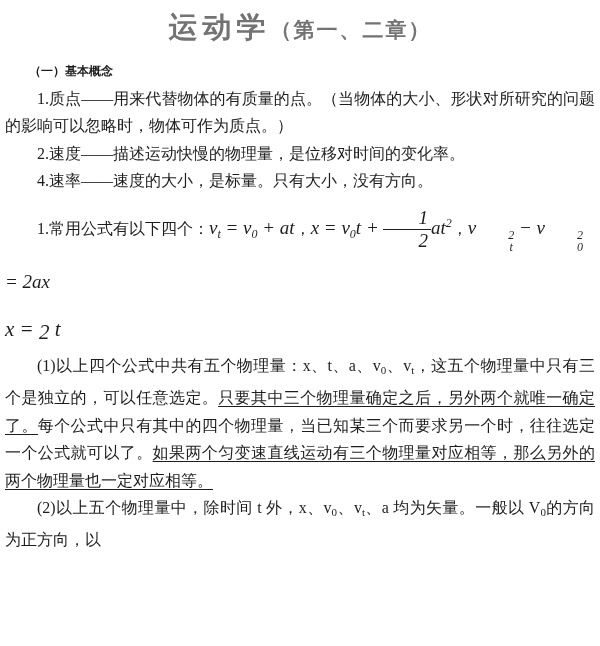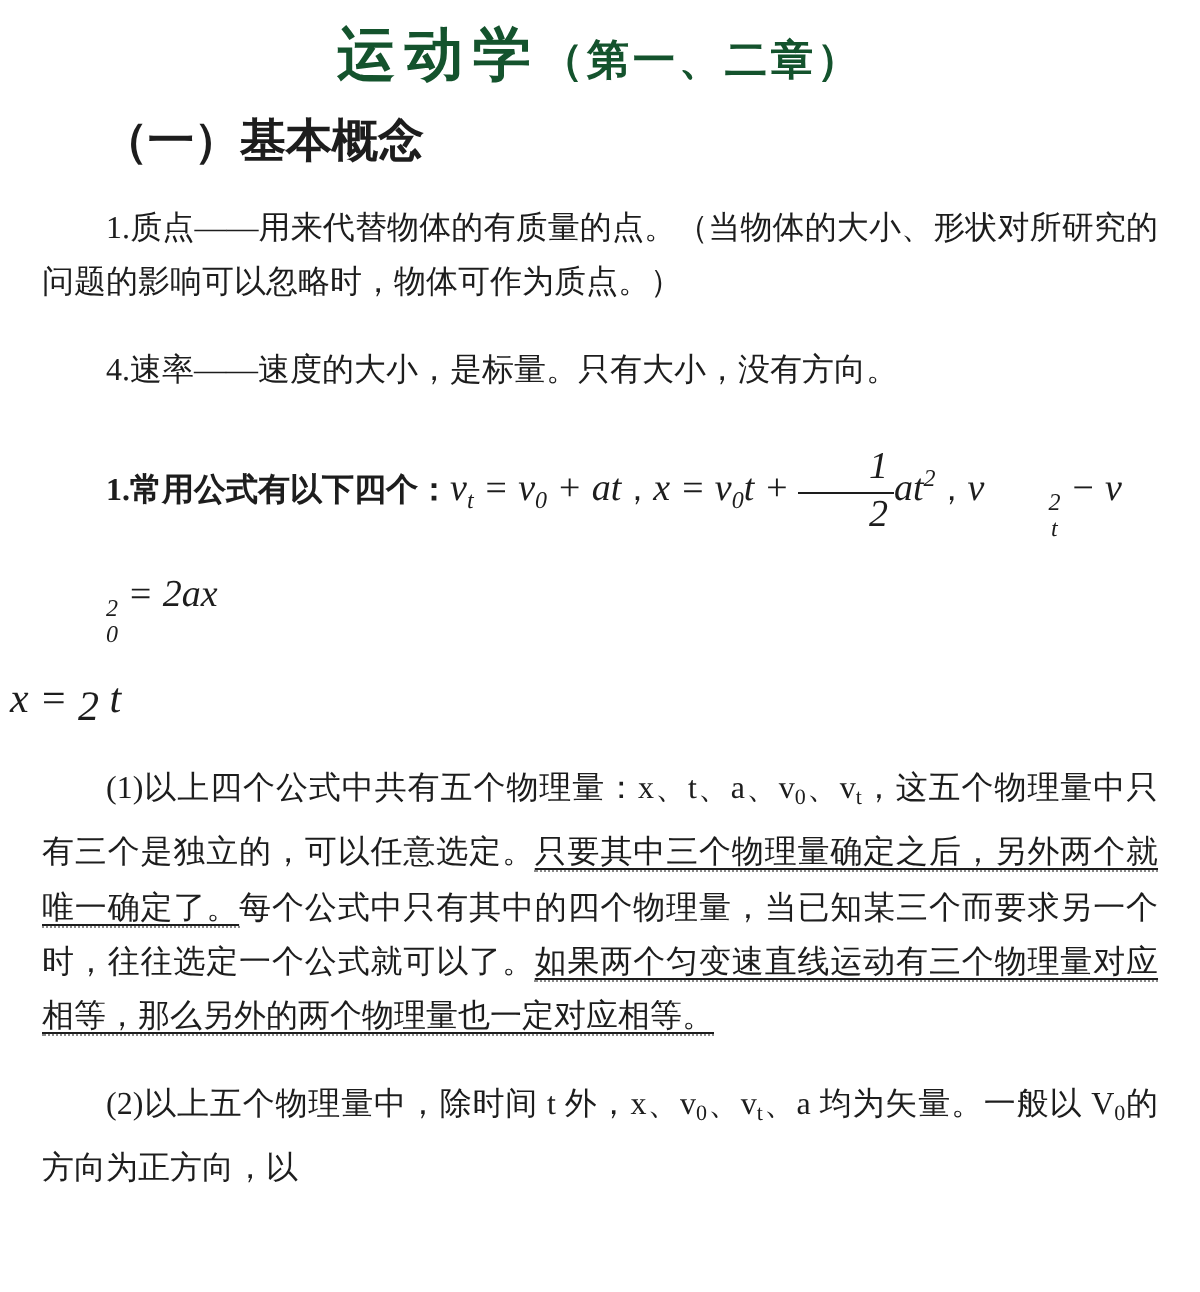--- a/index.html
+++ b/index.html
@@ -3,32 +3,32 @@
 <meta charset="utf-8">
 <style>
   html,body{margin:0;padding:0;}
   body{width:600px;height:646px;background:#ffffff;overflow:hidden;}
   .doc{
     padding:6px 5px 0 5px;
     font-family:"Liberation Serif","DejaVu Serif",serif;
     color:#1d1d1d;
     width:590px;
   }
-  .title{text-align:center;margin:2px 0 9px 0;font-weight:bold;color:#14532d;}
+  .title{text-align:center;margin:2px 0 9px 0;font-weight:bold;color:#737373;}
   .t-main{font-size:29px;letter-spacing:5px;}
   .t-chap{font-size:21px;letter-spacing:2px;}
-  .h{font-size:23px;font-weight:bold;line-height:28px;margin:0;text-indent:2em;}
-  .body{font-size:16px;line-height:27.4px;margin:16px;text-indent:2em;text-align:justify;}
+  .h{font-size:12px;font-weight:bold;line-height:28px;margin:0;text-indent:2em;}
+  .body{font-size:16px;line-height:27.4px;margin:0;text-indent:2em;text-align:justify;}
   .u{
     text-decoration:underline;
     text-decoration-thickness:1px;
     text-underline-offset:3px;
     border-bottom:1px dotted #8a8a8a;
   }
-  .b{font-weight:bold;}
+  .b{font-weight:normal;}
   .m{font-family:"Liberation Serif","DejaVu Serif",serif;font-style:italic;font-size:19px;}
   .m.sub{font-size:12px;vertical-align:-4px;}
   .m.sup{font-size:12px;vertical-align:7px;}
   .lat{font-family:"Liberation Serif","DejaVu Serif",serif;}
   .lat.sub{font-size:11px;vertical-align:-3px;}
   .ss{
     display:inline-flex;flex-direction:column;align-items:center;justify-content:center;
     font-family:"Liberation Serif","DejaVu Serif",serif;font-style:italic;
     font-size:12px;line-height:1.05;vertical-align:-5px;
   }
@@ -46,20 +46,21 @@
 
 <div class="doc">
 
   <div class="title">
     <span class="t-main">运动学</span><span class="t-chap">（第一、二章）</span>
   </div>
 
   <p class="h">（一）基本概念</p>
 
   <p class="body"><span>1.质点——用来代替物体的有质量的点。（当物体的大小、形状对所研究的问题的影响可以忽略时，物体可作为质点。）</span></p>
+  <p class="body"><span>2.速度——描述运动快慢的物理量，是位移对时间的变化率。</span></p>
   <p class="body"><span>4.速率——速度的大小，是标量。只有大小，没有方向。</span></p>
 
 
   <p class="body formula-line"><span class="b">1.常用公式有以下四个：</span><span class="m">v</span><span class="m sub">t</span><span class="m"> = </span><span class="m">v</span><span class="m sub">0</span><span class="m"> + at</span><span>，</span><span class="m">x</span><span class="m"> = </span><span class="m">v</span><span class="m sub">0</span><span class="m">t</span><span class="m"> + </span><span class="frac"><span class="num"><span class="m">1</span></span><span class="den"><span class="m">2</span></span></span><span class="m">at</span><span class="m sup">2</span><span>，</span><span class="m">v</span><span class="ss">
         <span>2</span>
         <span>t</span>
       </span><span class="m"> − </span><span class="m">v</span><span class="ss">
         <span>2</span>
         <span>0</span>
       </span><span class="m"> = 2ax</span></p>

